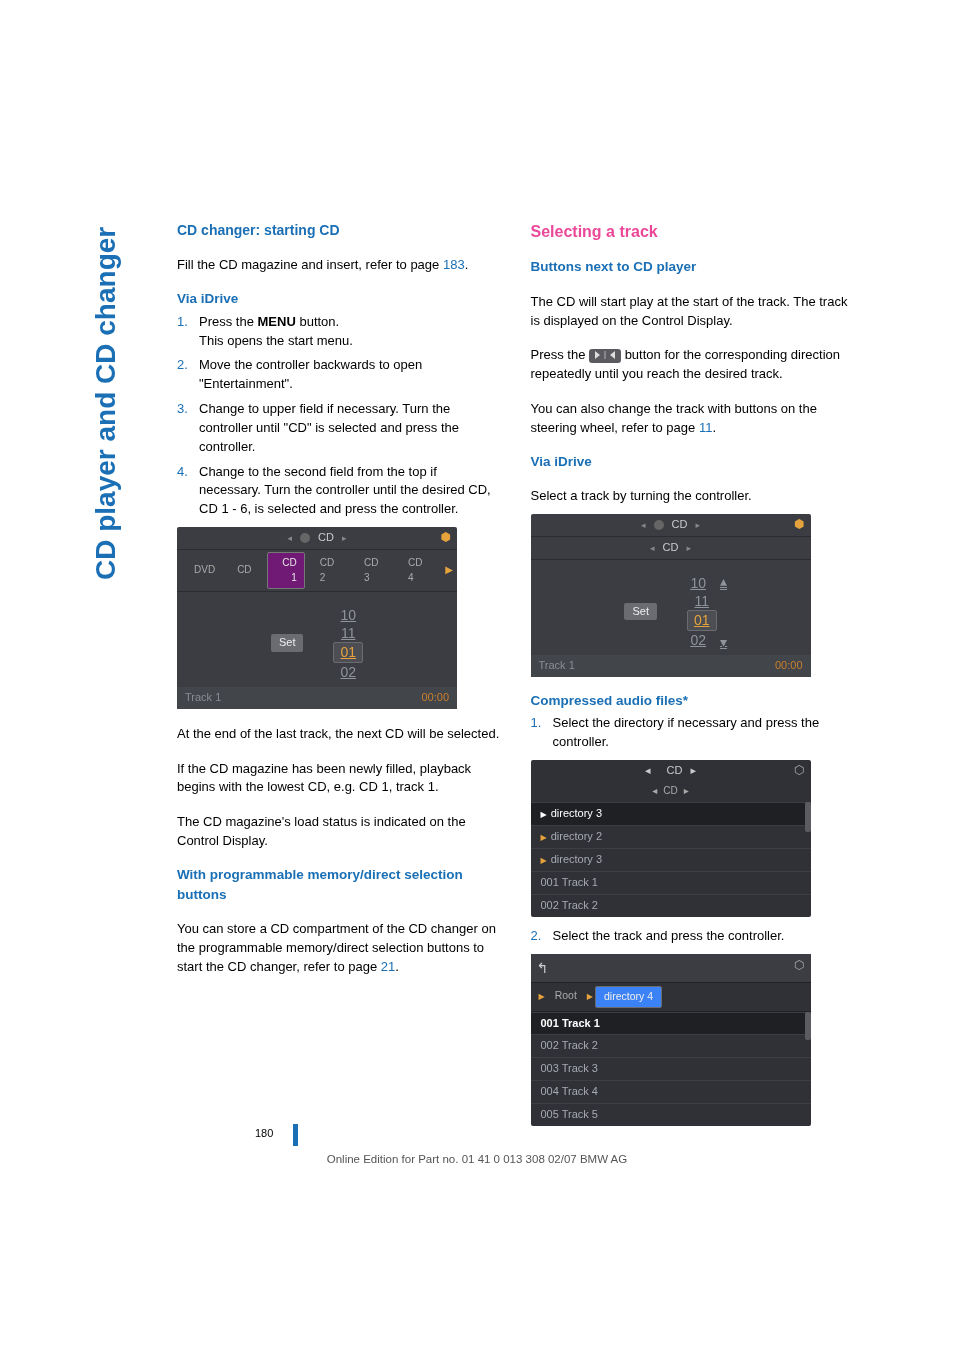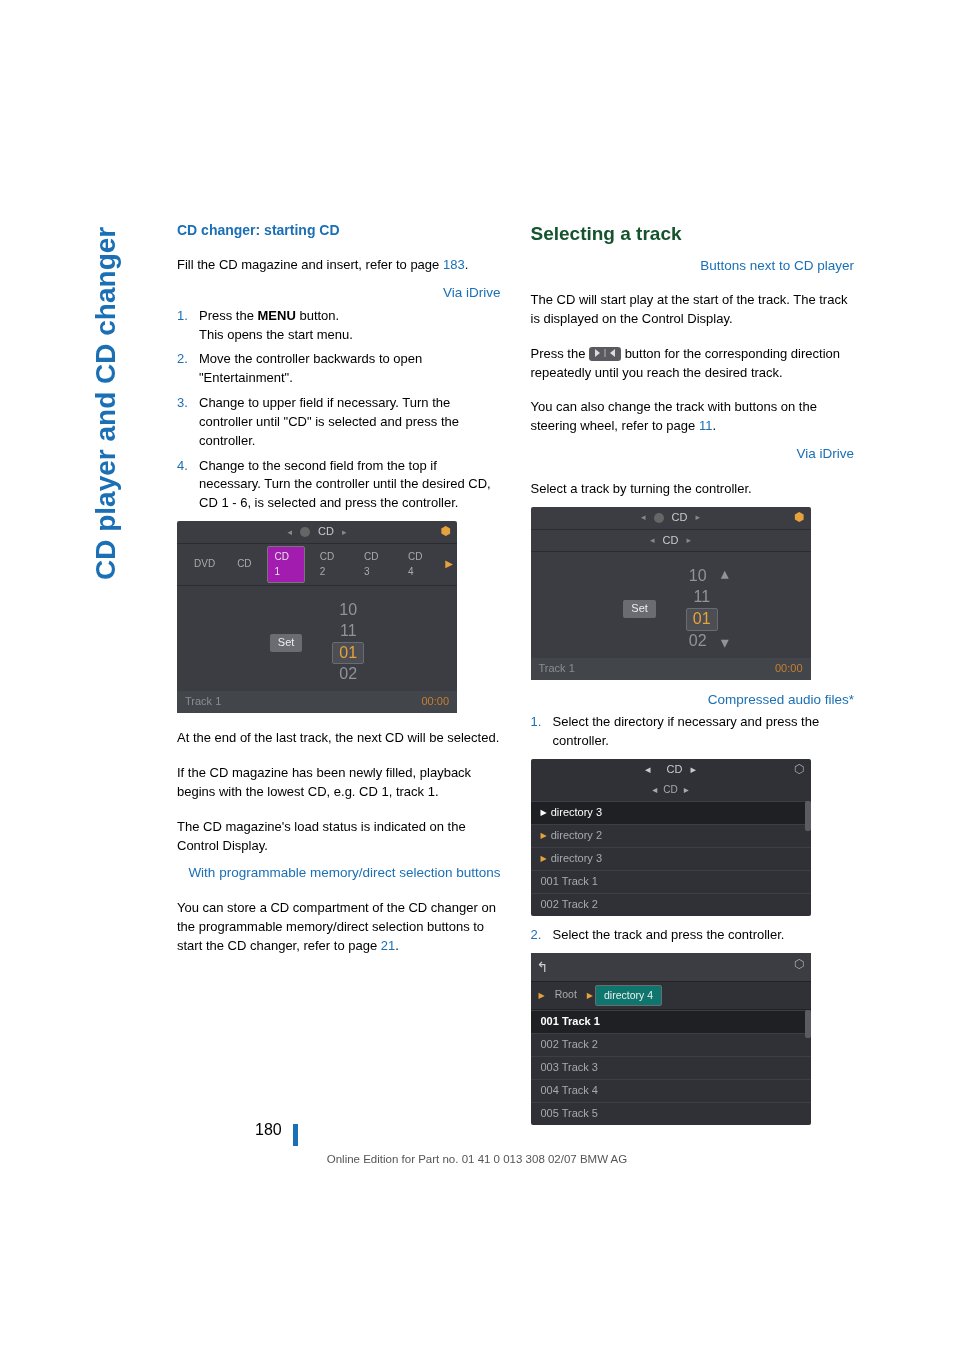--- a/index.html
+++ b/index.html
@@ -41,33 +41,32 @@
     line-height: 1.45;
   }
   .h-sub {
     color: #1a6fb5;
     font-weight: bold;
     font-size: 14px;
     margin-top: 14px;
     margin-bottom: 4px;
   }
   .h-section {
-    color: #14532d;
+    color: #ec4899;
     font-weight: bold;
-    font-size: 19px;
+    font-size: 16px;
     margin-top: 0;
     margin-bottom: 0;
   }
   .h-sub-small {
     color: #1a6fb5;
-    font-weight: normal;
+    font-weight: bold;
     font-size: 13.5px;
-    margin-top: 8px;
+    margin-top: 14px;
     margin-bottom: 4px;
-    text-align: right;
   }
   p {
     margin: 16px 0 8px 0;
   }
   ol {
     margin: 0 0 8px 0;
     padding-left: 0;
     list-style: none;
     counter-reset: item;
   }
@@ -89,21 +88,21 @@
   }
   .screenshot {
     display: block;
     width: 100%;
     margin: 6px 0 10px 0;
   }
   .page-num {
     position: absolute;
     left: 255px;
     bottom: 212px;
-    font-size: 16px;
+    font-size: 11px;
   }
   .page-num-bar {
     position: absolute;
     left: 293px;
     bottom: 205px;
     width: 5px;
     height: 22px;
     background: #1a6fb5;
   }
   .footer {
@@ -127,26 +126,26 @@
   .inline-btn svg { display:block; }
 
   
   .mini1 { background:#3b3d42; border-radius:2px; font-size:11px; color:#c9cbd0; width:280px; }
   .mini1 .topbar{ display:flex; align-items:center; justify-content:center; gap:8px; padding:3px 6px; border-bottom:1px solid #2a2c30; position:relative;}
   .mini1 .navarr{ color:#888; font-size:9px;}
   .mini1 .sun{ display:inline-block; width:10px;height:10px;background:#666;border-radius:50%;}
   .mini1 .gear{ position:absolute; right:6px; top:2px; color:#e6a23c; font-size:12px;}
   .mini1 .tabs{ display:flex; gap:8px; padding:2px 4px 2px 10px; border-bottom:1px solid #2a2c30; align-items:center;}
   .mini1 .tab{ padding:3px 7px; color:#aaa; font-size:10px;}
-  .mini1 .tab.active{ background:#a21caf; border:1px solid #777; border-radius:2px; color:#e6e6e6;}
+  .mini1 .tab.active{ background:#701a75; border:1px solid #777; border-radius:2px; color:#e6e6e6;text-align:right;}
   .mini1 .tabs .arr-r{ margin-left:auto; color:#e6a23c; font-size:10px;}
   .mini1 .trackarea{ padding:14px 10px 6px 10px; display:flex; justify-content:center; gap:30px;}
   .mini1 .setbtn{ background:#6a6c72; color:#eee; padding:1px 8px; border-radius:2px; font-size:11px; align-self:center;}
   .mini1 .nums{ display:flex; flex-direction:column; align-items:center; gap:0;}
-  .mini1 .nums span{ color:#8f939c; font-size:16px; line-height:1.3;}
+  .mini1 .nums span{ color:#8f939c; font-size:14px; line-height:1.3;text-decoration:underline;}
   .mini1 .nums span.hl{ color:#e6a23c; background:#4c4e54; padding:0 6px; border:1px solid #6a6c72; border-radius:2px;}
   .mini1 .up-caret{ color:#e6a23c; font-size:8px; position:relative; left:14px; top:-2px;}
   .mini1 .dn-caret{ color:#e6a23c; font-size:8px; position:relative; left:14px; top:2px;}
   .mini1 .botbar{ display:flex; justify-content:space-between; padding:3px 8px; background:#42454a; font-size:11px;}
   .mini1 .botbar .trk{ color:#8a8d94;}
   .mini1 .botbar .time{ color:#c97f2e;}
 
   .mini-dir { background:#2f3136; border-radius:2px; font-size:11px; color:#c9cbd0; width:280px;}
   .mini-dir .topbar{ display:flex; align-items:center; justify-content:center; gap:8px; padding:3px 6px; position:relative;}
   .mini-dir .gear{ position:absolute; right:6px; top:2px; color:#b0b0b0; font-size:12px;}
@@ -157,21 +156,21 @@
   .mini-dir .row.active .tri{ color:#fff;}
   .mini-dir .rows{ position:relative;}
   .mini-dir .sbar{ position:absolute; right:0; top:0; width:6px; height:30px; background:#5a5c62; border-radius:2px;}
 
   .mini-trk { background:#2f3136; border-radius:2px; font-size:11px; color:#c9cbd0; width:280px;}
   .mini-trk .topbar{ display:flex; align-items:center; padding:4px 6px; position:relative; background:#3b3d42;}
   .mini-trk .back{ color:#ccc; font-size:14px;}
   .mini-trk .gear{ position:absolute; right:6px; top:3px; color:#b0b0b0; font-size:12px;}
   .mini-trk .crumb{ display:flex; gap:0; padding:3px 6px; border-top:1px solid #222; border-bottom:1px solid #222; font-size:10.5px;}
   .mini-trk .crumb span{ padding:2px 8px; color:#aaa;}
-  .mini-trk .crumb span.active{ background:#0f766e; border:1px solid #6a6c72; border-radius:2px; color:#eee;}
+  .mini-trk .crumb span.active{ background:#3b82f6; border:1px solid #6a6c72; border-radius:2px; color:#eee;}
   .mini-trk .crumb .tri{ color:#e6a23c; font-size:8px; align-self:center; padding:0 2px;}
   .mini-trk .row{ padding:3px 10px; border-top:1px solid #3c3e44; color:#a6a9b0;}
   .mini-trk .row.active{ background:#1e2024; color:#fff; font-weight:bold;}
   .mini-trk .rows{ position:relative;}
   .mini-trk .sbar{ position:absolute; right:0; top:0; width:6px; height:28px; background:#5a5c62; border-radius:2px;}
 </style>
 </head>
 <body>
 
 <div class="page">

